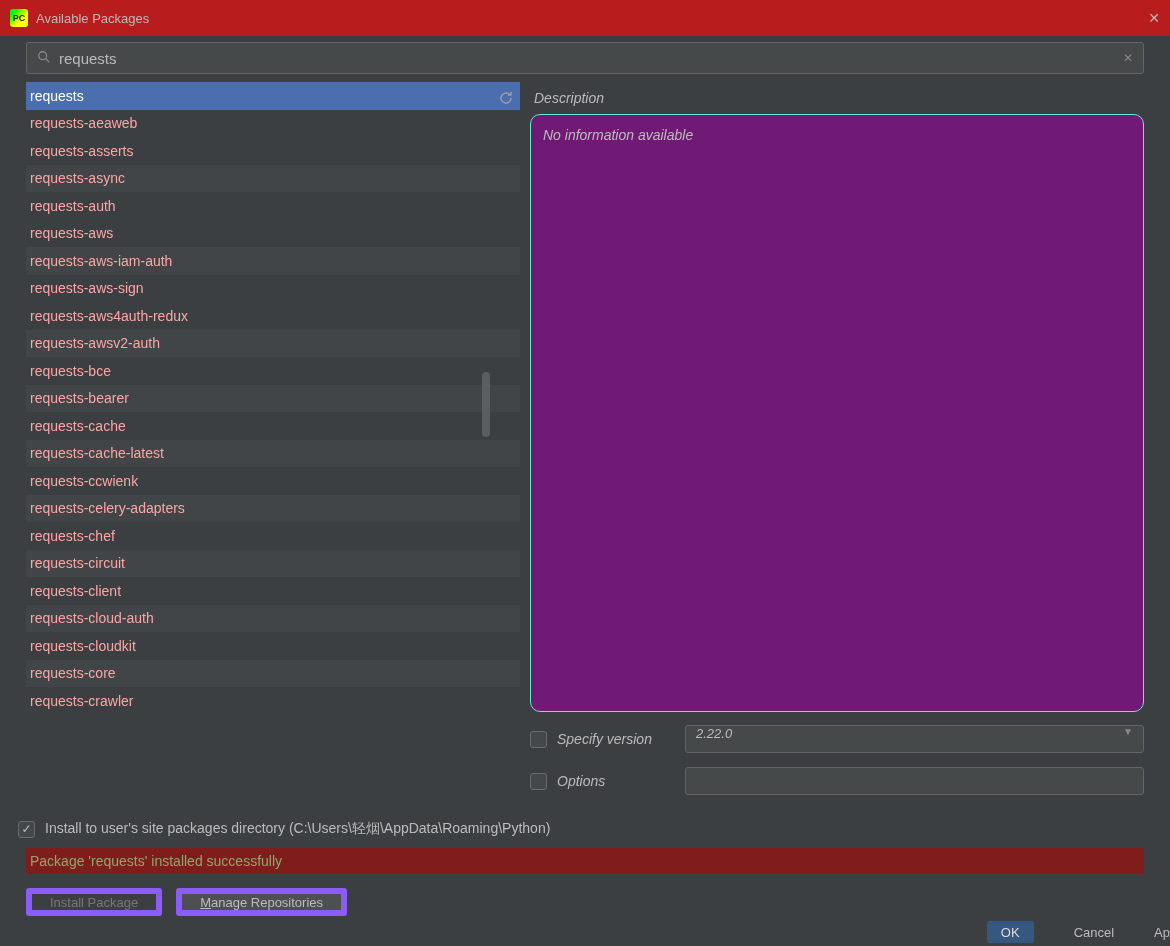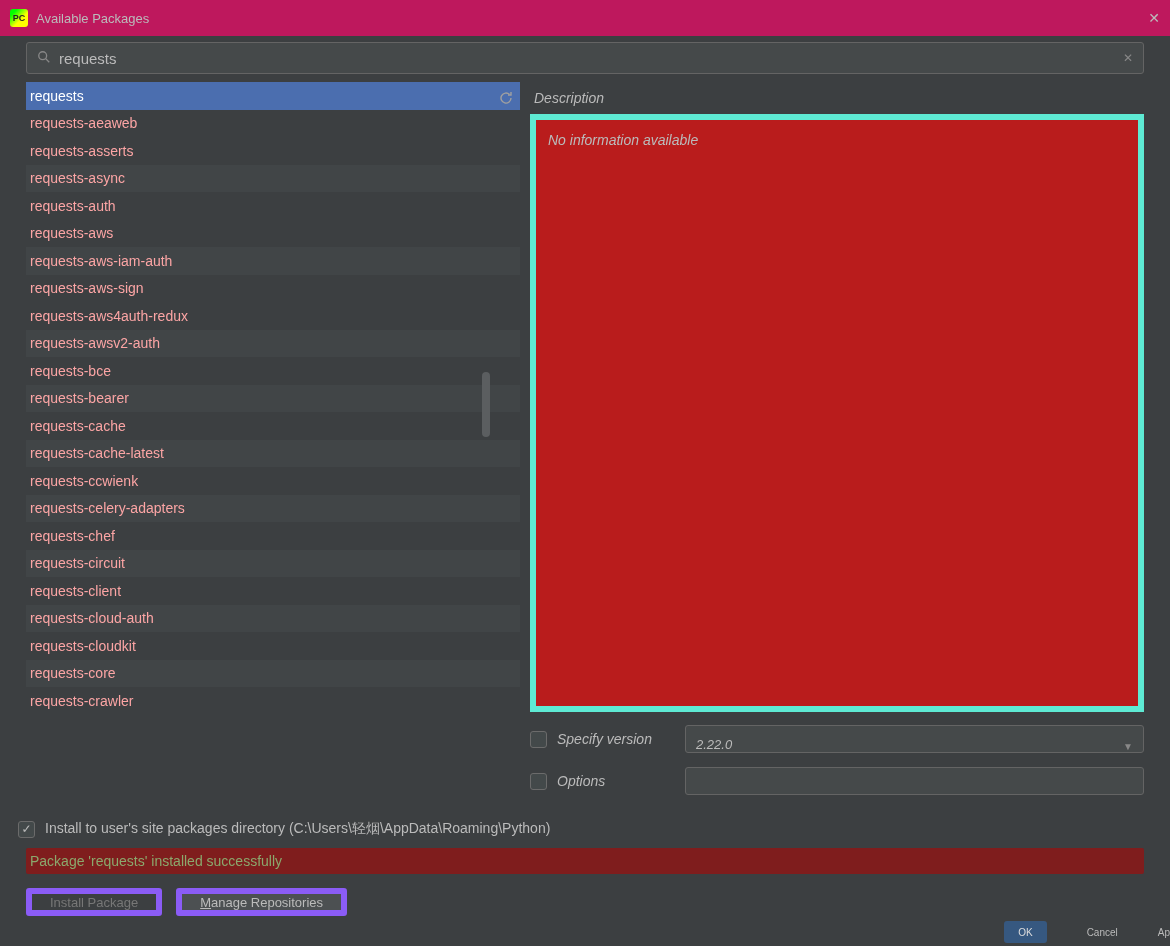--- a/index.html
+++ b/index.html
@@ -11,21 +11,21 @@
     width: 1170px;
     height: 946px;
     overflow: hidden;
     position: relative;
   }
   .titlebar {
     height: 36px;
     display: flex;
     align-items: center;
     padding: 0 10px;
-    background: #be185d;
+    background: #b91c1c;
     justify-content: space-between;
   }
   .titlebar-left { display: flex; align-items: center; gap: 8px; }
   .app-icon {
     width: 18px; height: 18px;
     background: linear-gradient(135deg, #0f0 20%, #ff0 60%);
     border-radius: 3px;
     display: flex; align-items: center; justify-content: center;
     font-size: 9px; font-weight: bold; color: #222;
   }
@@ -118,26 +118,26 @@
     padding-left: 4px;
     font-style: italic;
   }
   .desc-label {
     font-size: 14px;
     color: #bbbbbb;
     padding: 8px 0 8px 4px;
   }
   .desc-box {
     flex: 1;
-    background: #b91c1c;
-    border: 6px solid #5eead4;
+    background: #701a75;
+    border: 1px solid #5eead4;
     padding: 12px;
     font-size: 14px;
     color: #bbbbbb;
-    border-radius: 0;
+    border-radius: 10px;
     margin-bottom: 10px;
   }
   .opt-row {
     display: flex;
     align-items: center;
     height: 34px;
     gap: 10px;
     margin-bottom: 8px;
   }
   .chk {
@@ -156,21 +156,21 @@
     font-size: 12px;
   }
   .opt-label { font-size: 14px; color: #bbbbbb; flex-shrink: 0; width: 118px; }
   .combo {
     flex: 1;
     height: 28px;
     background: #45494a;
     border: 1px solid #646464;
     border-radius: 3px;
     display: flex;
-    align-items: flex-end;
+    align-items: flex-start;
     justify-content: space-between;
     padding: 0 10px;
     font-size: 13px;
     color: #bbbbbb;
   }
   .combo .chev { color: #888; font-size: 10px; }
   .textfield {
     flex: 1;
     height: 28px;
     background: #45494a;
@@ -220,21 +220,21 @@
   .bottom-btns {
     position: absolute;
     right: 0;
     bottom: 0;
     height: 28px;
     display: flex;
     align-items: center;
     gap: 40px;
     padding-right: 0;
     color: #bbbbbb;
-    font-size: 10px;
+    font-size: 13px;
   }
   .ok-btn {
     background: #365880;
     color: #dddddd;
     height: 22px;
     padding: 0 14px;
     display: inline-flex;
     align-items: center;
     border-radius: 3px;
   }

